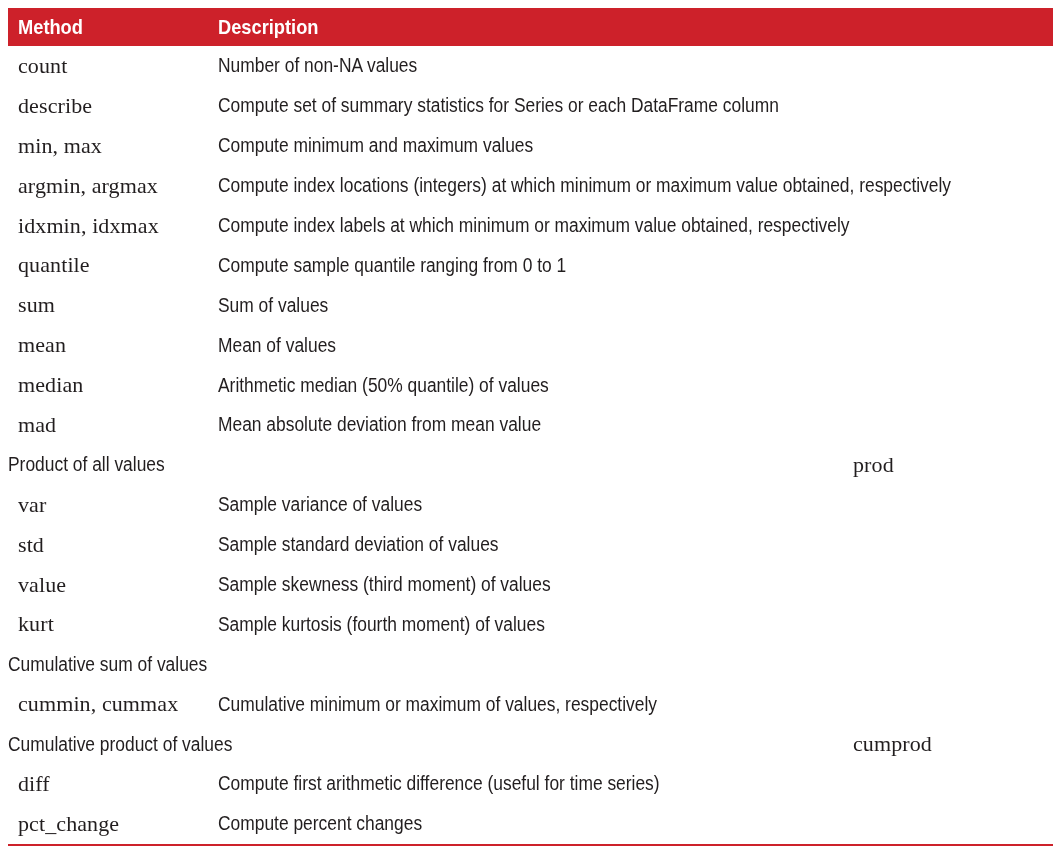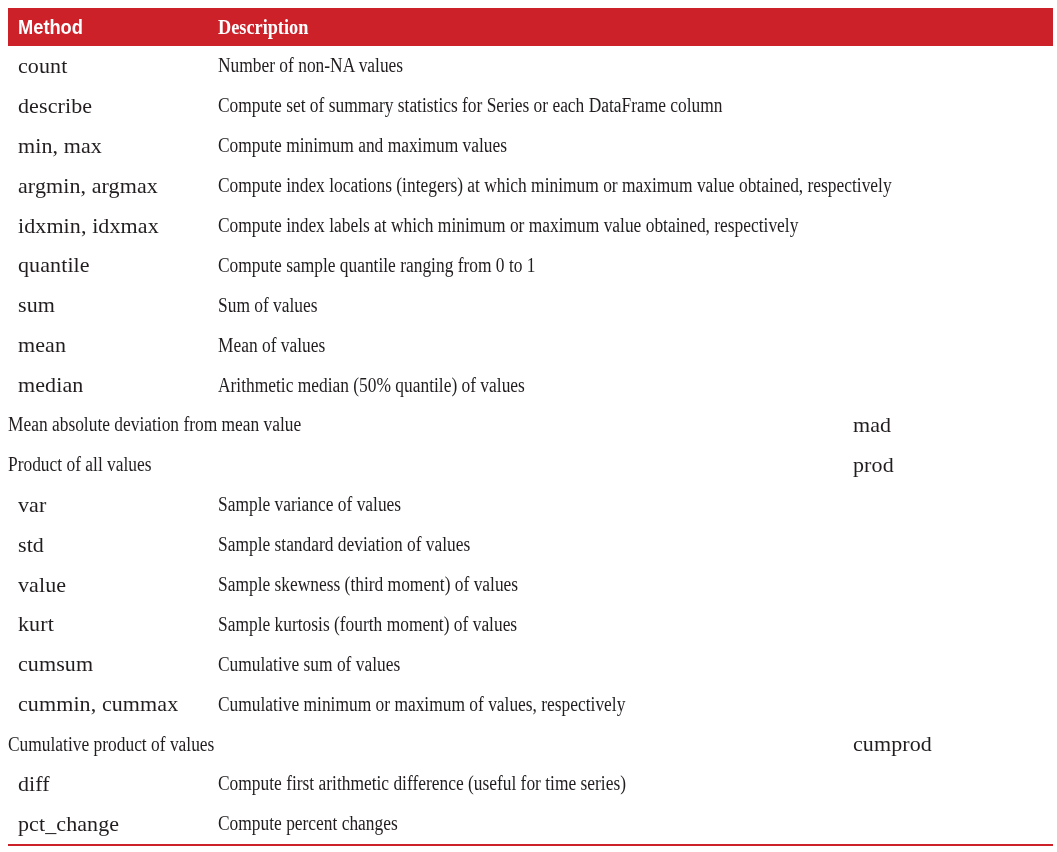--- a/index.html
+++ b/index.html
@@ -45,21 +45,20 @@
     flex: none;
     width: 210px;
     padding-left: 10px;
     overflow: visible;
     white-space: nowrap;
   }
   .cell.desc {
     flex: 1;
     white-space: nowrap;
     overflow: visible;
-    font-family: Liberation Serif, serif;
   }
   .mono {
     font-family: Liberation Serif, serif;
     font-size: 22px;
     letter-spacing: 0.1px;
     color: var(--ink);
   }
   
   .cond {
     display: inline-block;
@@ -147,24 +146,24 @@
   </div>
 
   <div class="trow">
     <span class="cell method mono">median</span>
     <span class="cell desc">
       <span class="cond">Arithmetic median (50% quantile) of values</span>
     </span>
   </div>
 
   <div class="trow">
+    <span class="cell method mono">mad</span>
     <span class="cell desc">
       <span class="cond">Mean absolute deviation from mean value</span>
     </span>
-    <span class="cell method mono">mad</span>
   </div>
 
   <div class="trow">
     <span class="cell desc">
       <span class="cond">Product of all values</span>
     </span>
     <span class="cell method mono">prod</span>
   </div>
 
   <div class="trow">
@@ -189,21 +188,20 @@
   </div>
 
   <div class="trow">
     <span class="cell method mono">kurt</span>
     <span class="cell desc">
       <span class="cond">Sample kurtosis (fourth moment) of values</span>
     </span>
   </div>
 
   <div class="trow">
-    <span class="cell method mono">cumsum</span>
     <span class="cell desc">
       <span class="cond">Cumulative sum of values</span>
     </span>
   </div>
 
   <div class="trow">
     <span class="cell method mono">cummin, cummax</span>
     <span class="cell desc">
       <span class="cond">Cumulative minimum or maximum of values, respectively</span>
     </span>

